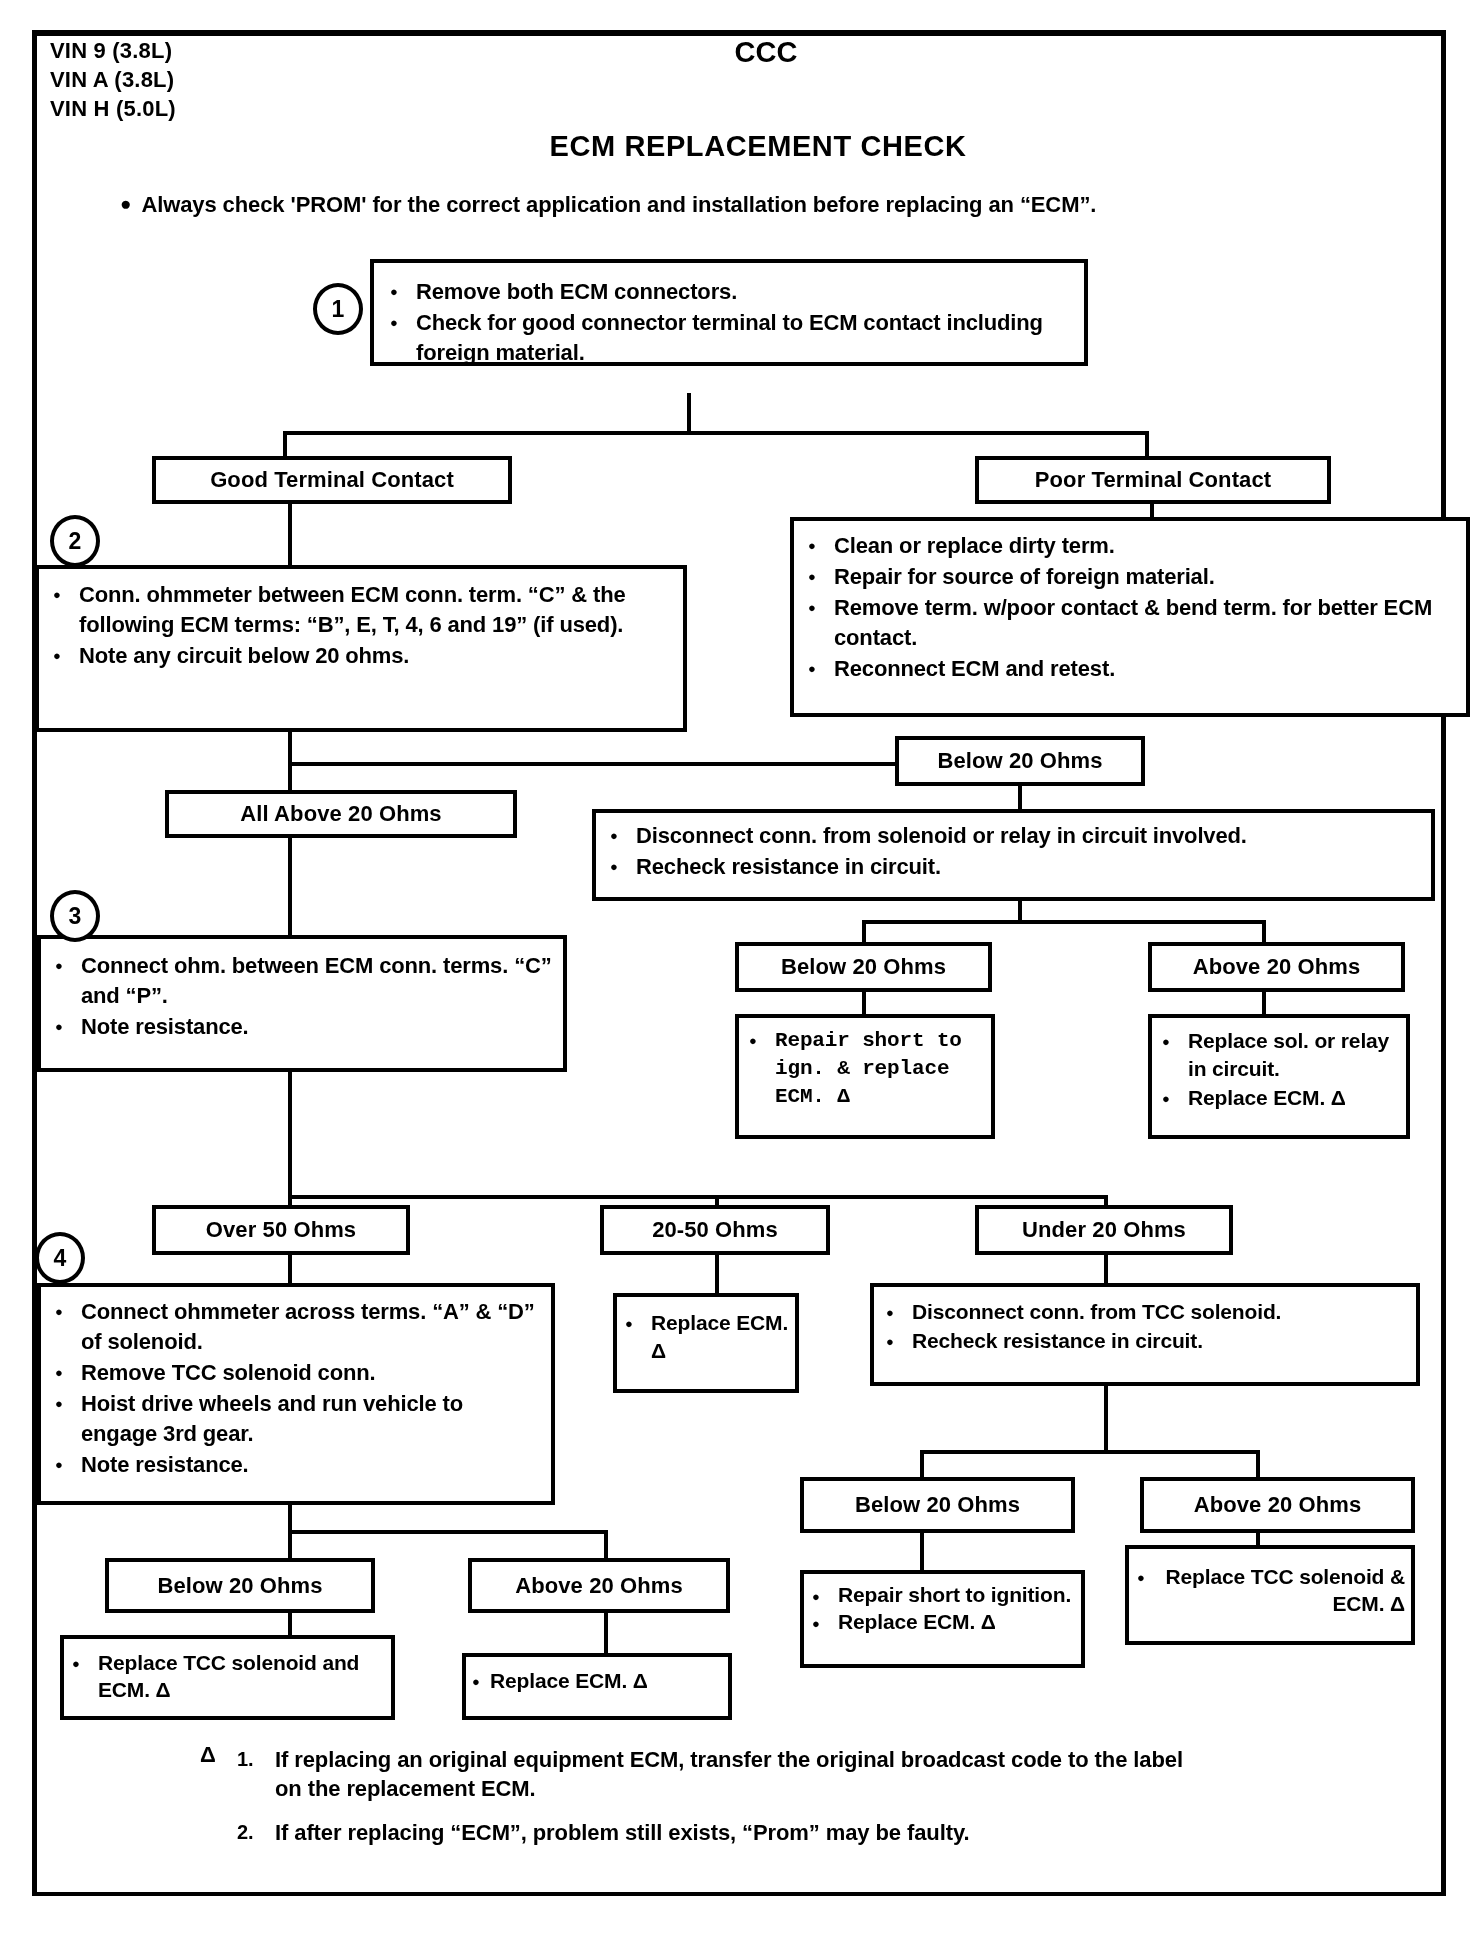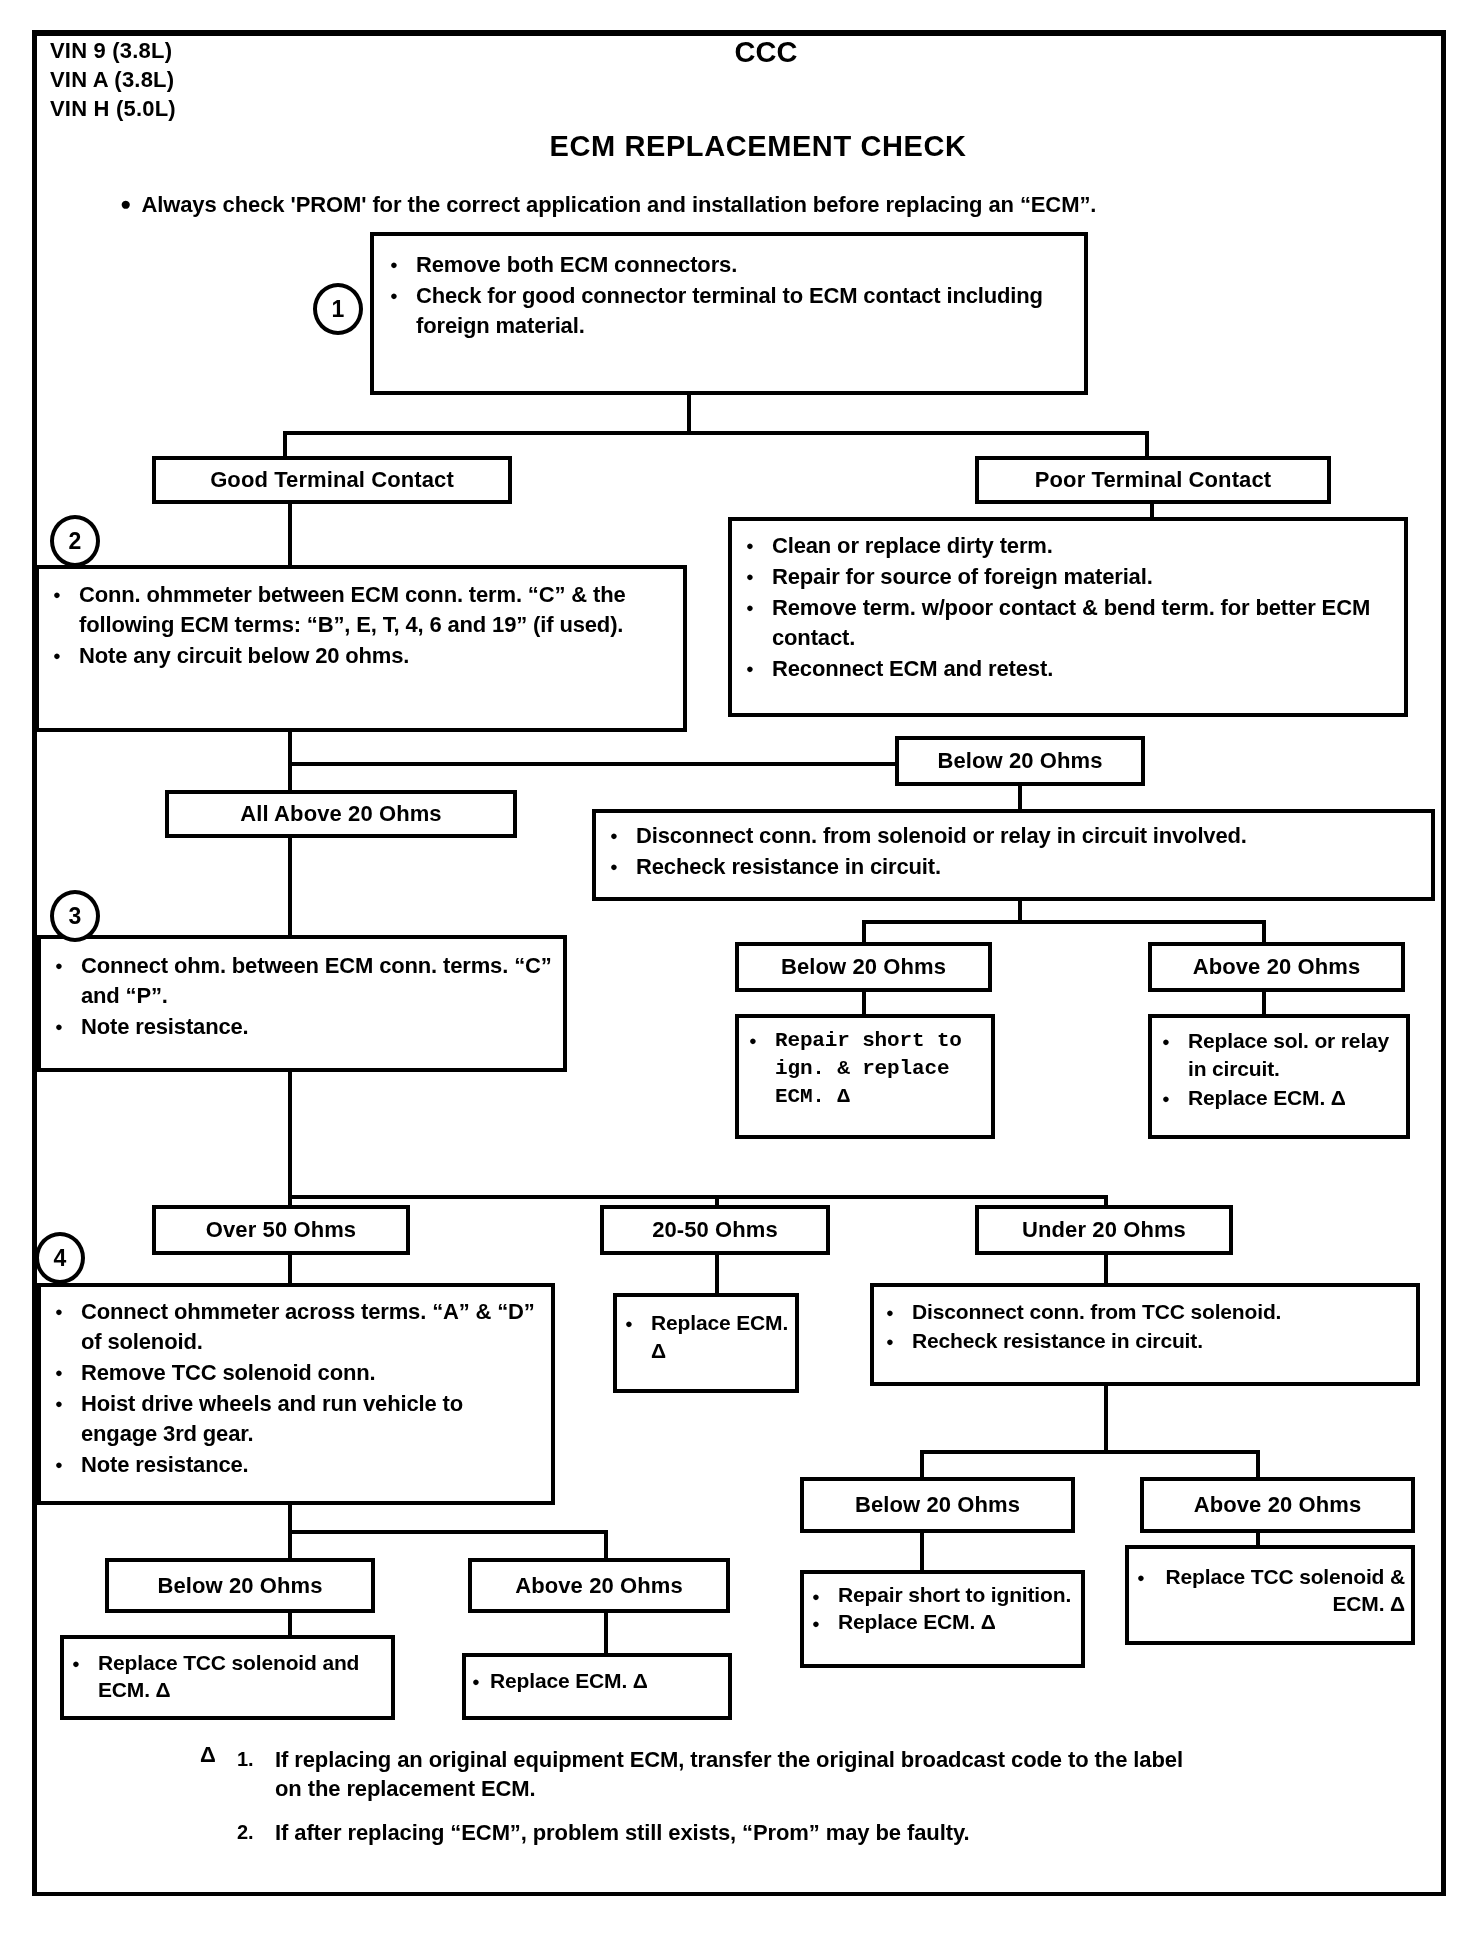--- a/index.html
+++ b/index.html
@@ -150,40 +150,40 @@
   <div class="vin">VIN 9 (3.8L)
 VIN A (3.8L)
 VIN H (5.0L)</div>
   <div class="ccc">CCC</div>
   <div class="maintitle">ECM REPLACEMENT CHECK</div>
   <div class="notebullet">
     <span class="dot">●</span><span>Always check 'PROM' for the correct application and installation before replacing an “ECM”.</span>
   </div>
 
   <div class="stepnum" style="left:313px;top:283px;">1</div>
-  <div class="box" style="left:370px;top:232px;width:718px;height:163px;">
+  <div class="box" style="left:370px;top:259px;width:718px;height:107px;">
     <ul class="blist" style="margin:14px 12px 0 12px;">
       <li>Remove both ECM connectors.</li>
       <li>Check for good connector terminal to ECM contact including foreign material.</li>
     </ul>
   </div>
 
   <div class="vline" style="left:687px;top:393px;height:38px;"></div>
   <div class="hline" style="left:283px;top:431px;width:866px;"></div>
   <div class="vline" style="left:283px;top:431px;height:25px;"></div>
   <div class="vline" style="left:1145px;top:431px;height:25px;"></div>
 
   <div class="label" style="left:152px;top:456px;width:360px;height:48px;">Good Terminal Contact</div>
   <div class="label" style="left:975px;top:456px;width:356px;height:48px;">Poor Terminal Contact</div>
 
   <div class="vline" style="left:288px;top:504px;height:706px;"></div>
 
   <div class="vline" style="left:1150px;top:504px;height:13px;"></div>
 
-  <div class="box" style="left:728px;top:517px;width:680px;height:200px;">
+  <div class="box" style="left:790px;top:517px;width:680px;height:200px;">
     <ul class="blist" style="margin:10px 10px 0 10px;">
       <li>Clean or replace dirty term.</li>
       <li>Repair for source of foreign material.</li>
       <li>Remove term. w/poor contact &amp; bend term. for better ECM contact.</li>
       <li>Reconnect ECM and retest.</li>
     </ul>
   </div>
 
   <div class="stepnum" style="left:50px;top:515px;">2</div>
   <div class="box" style="left:35px;top:565px;width:652px;height:167px;">

